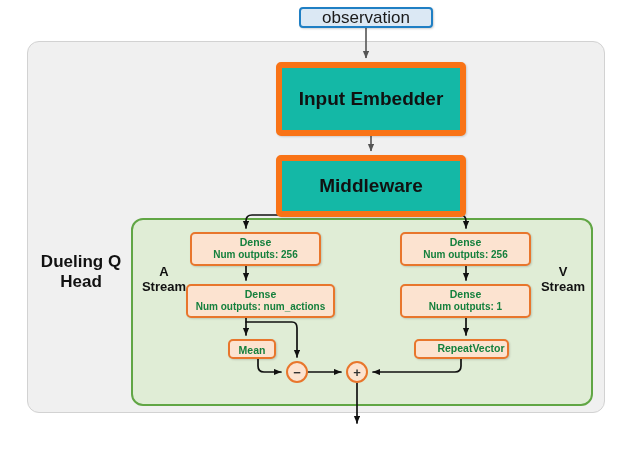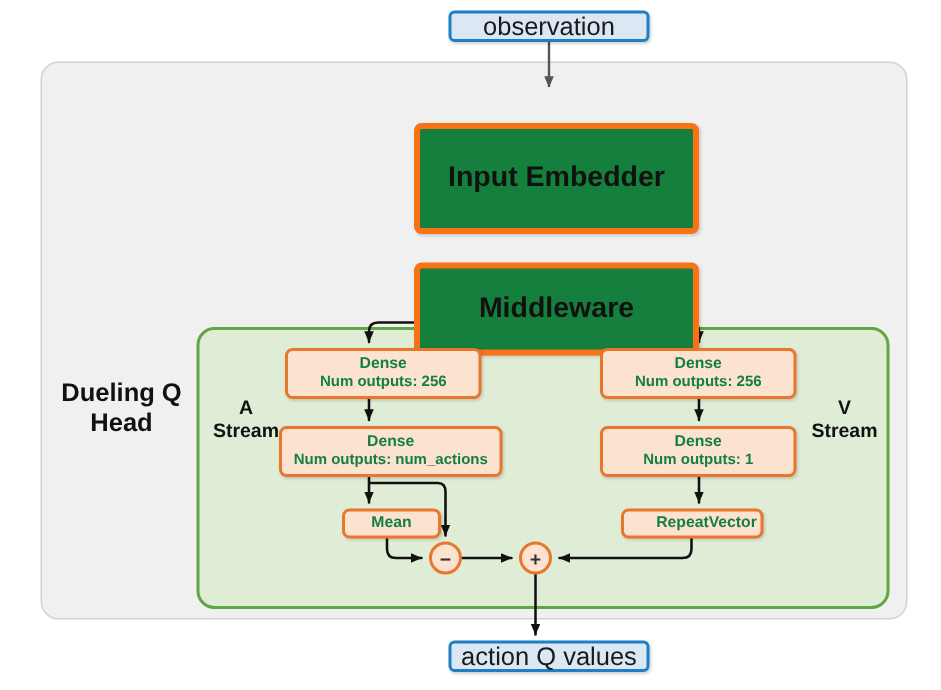--- a/index.html
+++ b/index.html
@@ -67,32 +67,31 @@
   #node-observation {
     left: 299px; top: 7px; width: 134px; height: 21px;
   }
   #node-action-q {
     left: 299px; top: 427px; width: 134px; height: 21px;
   }
 
   
   .green-node {
     position: absolute;
-    background: #15803d;
-    border: 4px solid #f97316;
+    background: #14b8a6;
+    border: 6px solid #f97316;
     border-radius: 5px;
     box-sizing: border-box;
     display: flex;
     align-items: center;
     justify-content: center;
     font-size: 19px;
     font-weight: bold;
     color: #111111;
     box-shadow: 1px 1px 2px rgba(0,0,0,0.15);
-    margin-top: 20px;
   }
   #node-input-embedder { left: 276px; top: 62px; width: 190px; height: 74px; }
   #node-middleware     { left: 276px; top: 155px; width: 190px; height: 62px; }
 
   
   .orange-node {
     position: absolute;
     background: #fce3d0;
     border: 2px solid #e8762c;
     border-radius: 5px;
@@ -112,21 +111,21 @@
   .orange-node .n-sub {
     font-size: 10px;
     line-height: 1.25;
     font-weight: bold;
   }
   #node-a-dense-1 { left: 190px; top: 232px; width: 131px; height: 34px; }
   #node-a-dense-2 { left: 190px; top: 284px; width: 149px; height: 34px; left: 186px; }
   #node-v-dense-1 { left: 400px; top: 232px; width: 131px; height: 34px; }
   #node-v-dense-2 { left: 400px; top: 284px; width: 131px; height: 34px; }
   #node-mean {
-    left: 228px; top: 339px; width: 66px; height: 20px;
+    left: 228px; top: 339px; width: 48px; height: 20px; justify-content: flex-end;
   }
   #node-mean .n-title { font-size: 10.5px; }
   #node-repeat-vector {
     left: 414px; top: 339px; width: 95px; height: 20px;
   }
   #node-repeat-vector .n-title { font-size: 10.5px; font-weight: bold; padding-left: 19px; }
 
   
   .op-circle {
     position: absolute;
@@ -213,21 +212,20 @@
       <path d="M466,318 L466,335" marker-end="url(#arrow-dark)"></path>
 
       <path d="M461,359 L461,366 Q461,372 455,372 L373,372" marker-end="url(#arrow-dark)"></path>
 
       <path d="M357,383 L357,423" marker-end="url(#arrow-dark)"></path>
     </g>
   </svg>
 
   <div class="io-node" id="node-observation">observation</div>
 
-  <div class="io-node" id="node-action-q">action Q values</div>
 
   <div class="green-node" id="node-input-embedder">Input Embedder</div>
 
   <div class="green-node" id="node-middleware">Middleware</div>
 
   <div class="orange-node" id="node-a-dense-1">
     <span class="n-title">Dense</span>
     <span class="n-sub">Num outputs: 256</span>
   </div>
 

